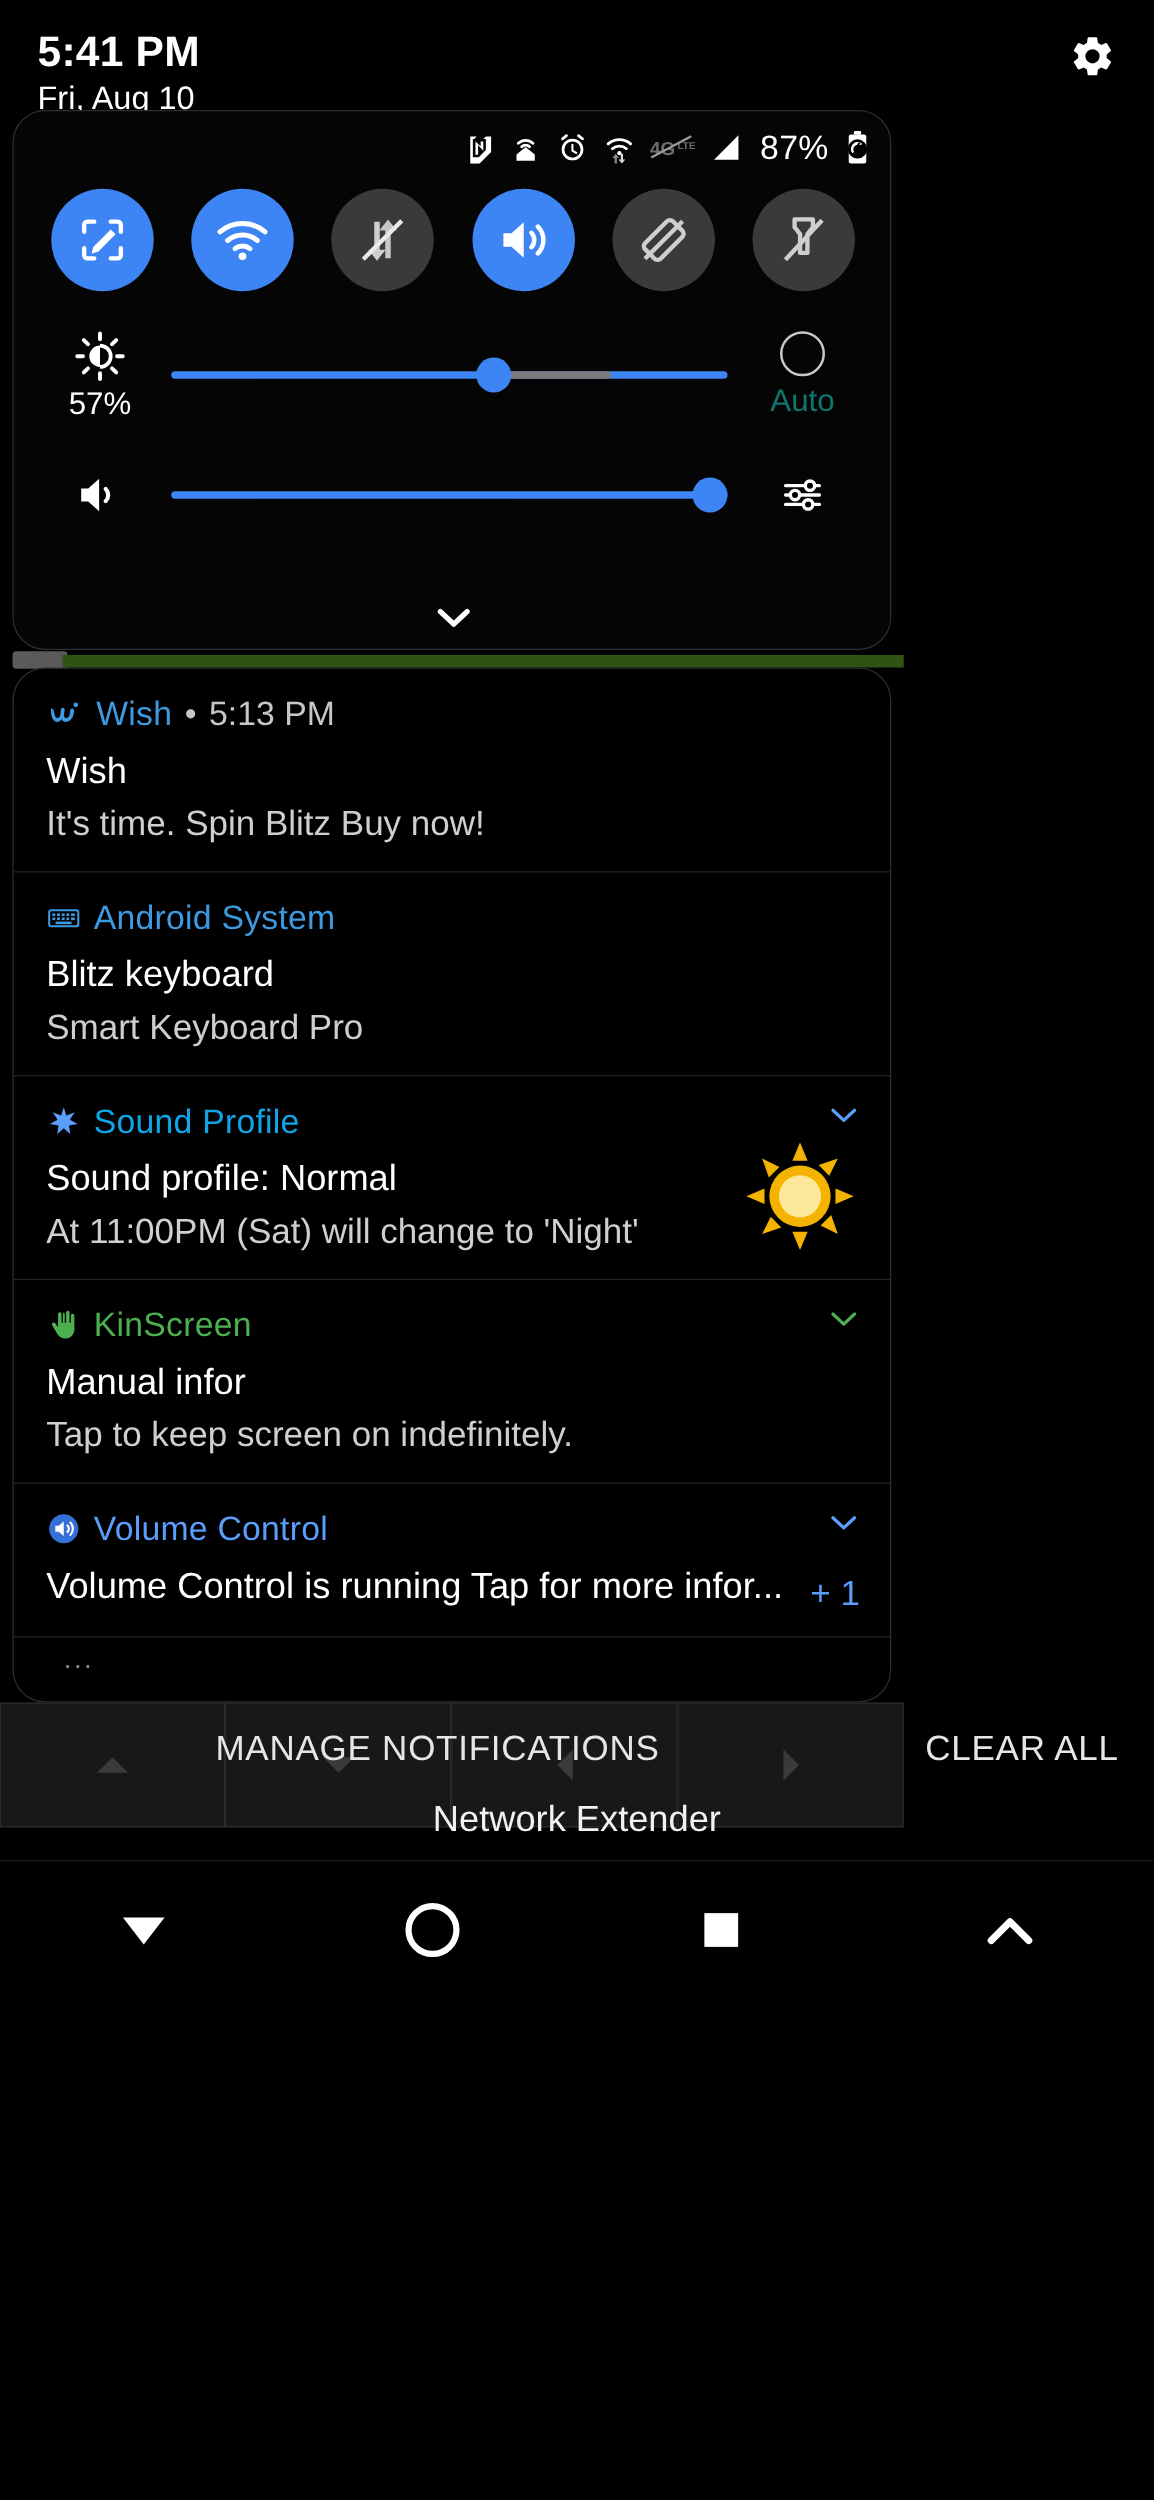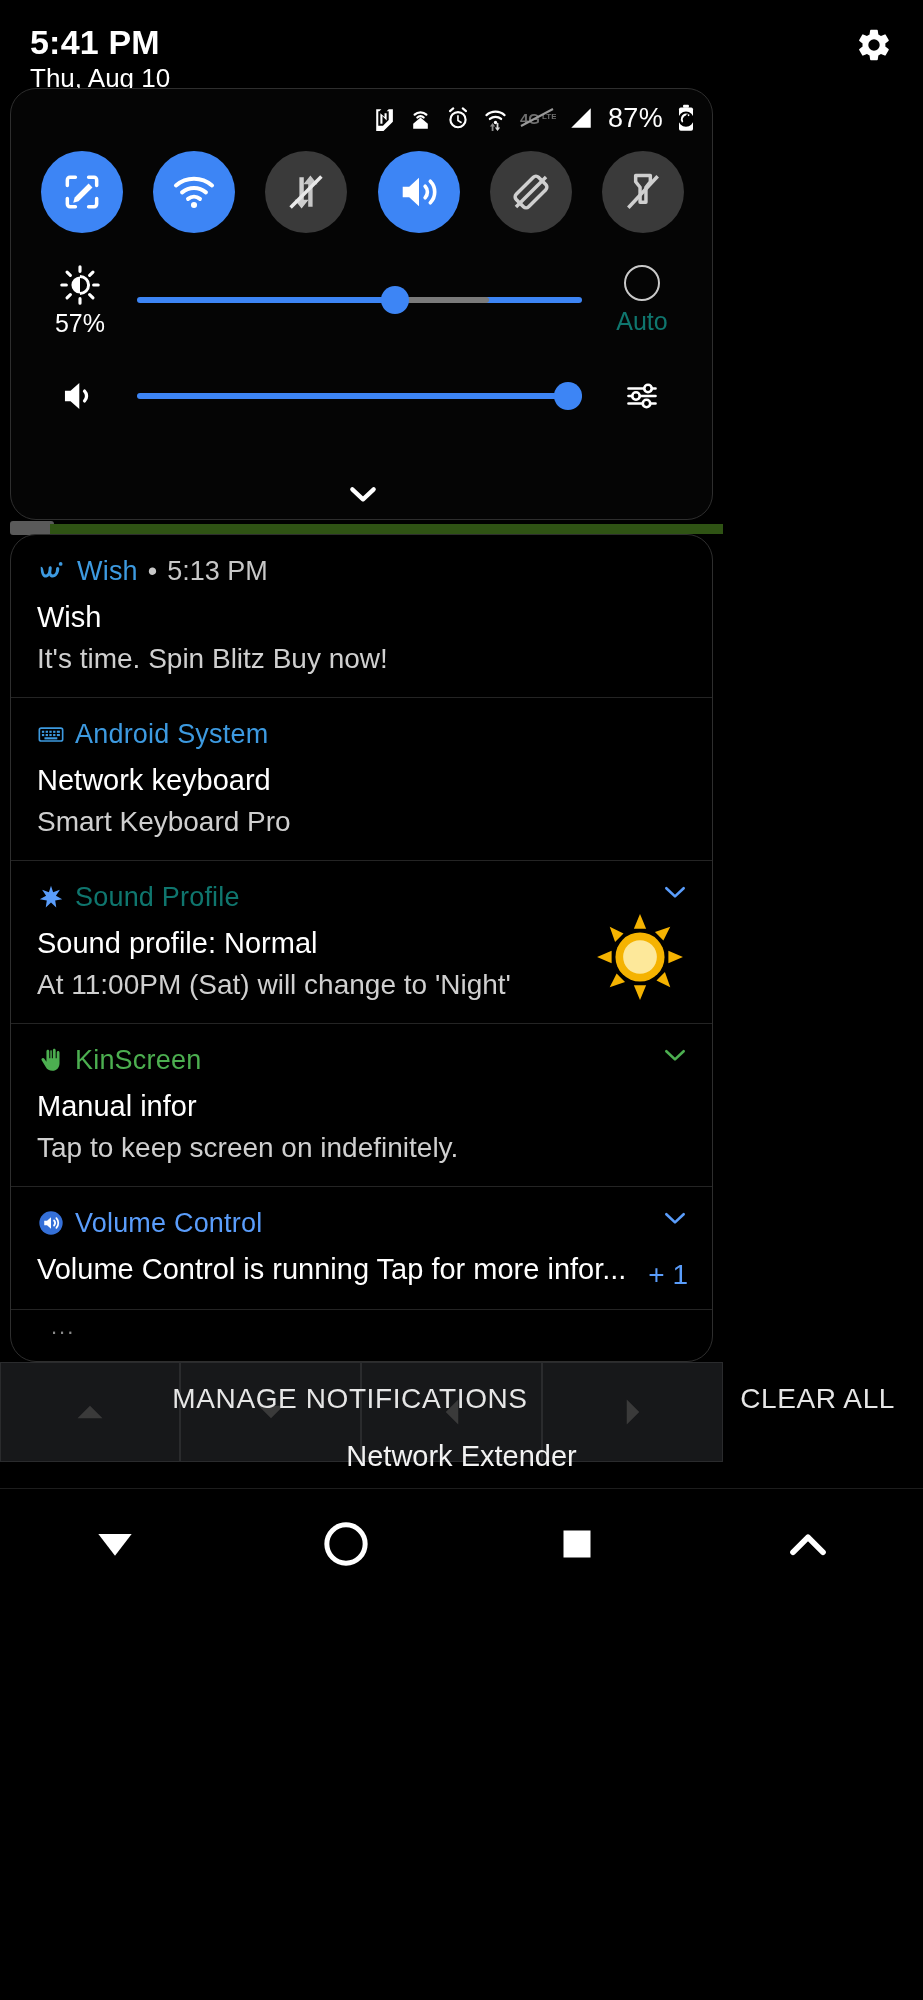--- a/index.html
+++ b/index.html
@@ -174,21 +174,21 @@
     position: absolute; left: 0; top: 10px; width: 923px; height: 90px;
     display: flex; align-items: center; justify-content: space-around;
   }
   .nav-btn { width: 110px; height: 80px; display: flex; align-items: center; justify-content: center; }
 </style>
 </head>
 <body>
 
 <div class="clock-row">
   <div class="clock-time">5:41 PM</div>
-  <div class="clock-date">Thu, Aug 10</div>
+  <div class="clock-date">Fri, Aug 10</div>
   <div class="gear-btn">
     <svg width="38" height="38" viewBox="0 0 24 24">
       <path fill="#ffffff" d="M19.14 12.94a7.07 7.07 0 0 0 0-1.88l2.03-1.58a.5.5 0 0 0 .12-.64l-1.92-3.32a.5.5 0 0 0-.6-.22l-2.39.96a7.2 7.2 0 0 0-1.63-.94l-.36-2.54a.5.5 0 0 0-.5-.42h-3.84a.5.5 0 0 0-.5.42l-.36 2.54c-.59.24-1.13.56-1.63.94l-2.39-.96a.5.5 0 0 0-.6.22L2.65 8.84a.5.5 0 0 0 .12.64l2.03 1.58a7.07 7.07 0 0 0 0 1.88l-2.03 1.58a.5.5 0 0 0-.12.64l1.92 3.32c.12.22.38.3.6.22l2.39-.96c.5.38 1.04.7 1.63.94l.36 2.54c.04.25.25.42.5.42h3.84c.25 0 .46-.17.5-.42l.36-2.54c.59-.24 1.13-.56 1.63-.94l2.39.96c.22.08.48 0 .6-.22l1.92-3.32a.5.5 0 0 0-.12-.64l-2.03-1.58zM12 15.6A3.6 3.6 0 1 1 12 8.4a3.6 3.6 0 0 1 0 7.2z"></path>
     </svg>
   </div>
 </div>
 
 <div class="qs-panel">
 
   <div class="statusbar">
@@ -371,30 +371,30 @@
           <rect x="4.2" y="12" width="2" height="1.8"></rect>
             <rect x="7.4" y="12" width="2" height="1.8"></rect>
           <rect x="10.6" y="12" width="2" height="1.8"></rect>
             <rect x="13.8" y="12" width="2" height="1.8"></rect>
           <rect x="17" y="12" width="2.6" height="1.8"></rect>
           <rect x="6.4" y="14.8" width="11" height="1.8"></rect>
         </g>
       </svg>
       <span class="notif-app" style="color:#3d9ae0">Android System</span>
     </div>
-    <div class="notif-title">Network keyboard</div>
+    <div class="notif-title">Blitz keyboard</div>
     <div class="notif-body">Smart Keyboard Pro</div>
   </div>
 
   <div class="notif">
     <div class="notif-head">
       <svg width="28" height="28" viewBox="0 0 24 24">
         <path fill="#5a9dfb" d="M12 2.4 13.8 8l5.8-2.2-3.4 5.2 5.4 2.9-6 1 .9 6-4.5-4.1-4.5 4.1.9-6-6-1 5.4-2.9L4.4 5.8 10.2 8z"></path>
       </svg>
-      <span class="notif-app" style="color:#0f766e">Sound Profile</span>
+      <span class="notif-app" style="color:#0ea5e9">Sound Profile</span>
     </div>
     <div class="notif-title">Sound profile: Normal</div>
     <div class="notif-body">At 11:00PM (Sat) will change to 'Night'</div>
     <div class="notif-chev">
       <svg width="26" height="18" viewBox="0 0 24 14">
         <path fill="none" stroke="#5a9dfb" stroke-width="2.4" stroke-linecap="round" stroke-linejoin="round" d="M4 3.5 12 11l8-7.5"></path>
       </svg>
     </div>
     <div class="notif-art">
       <svg width="92" height="92" viewBox="0 0 24 24">

